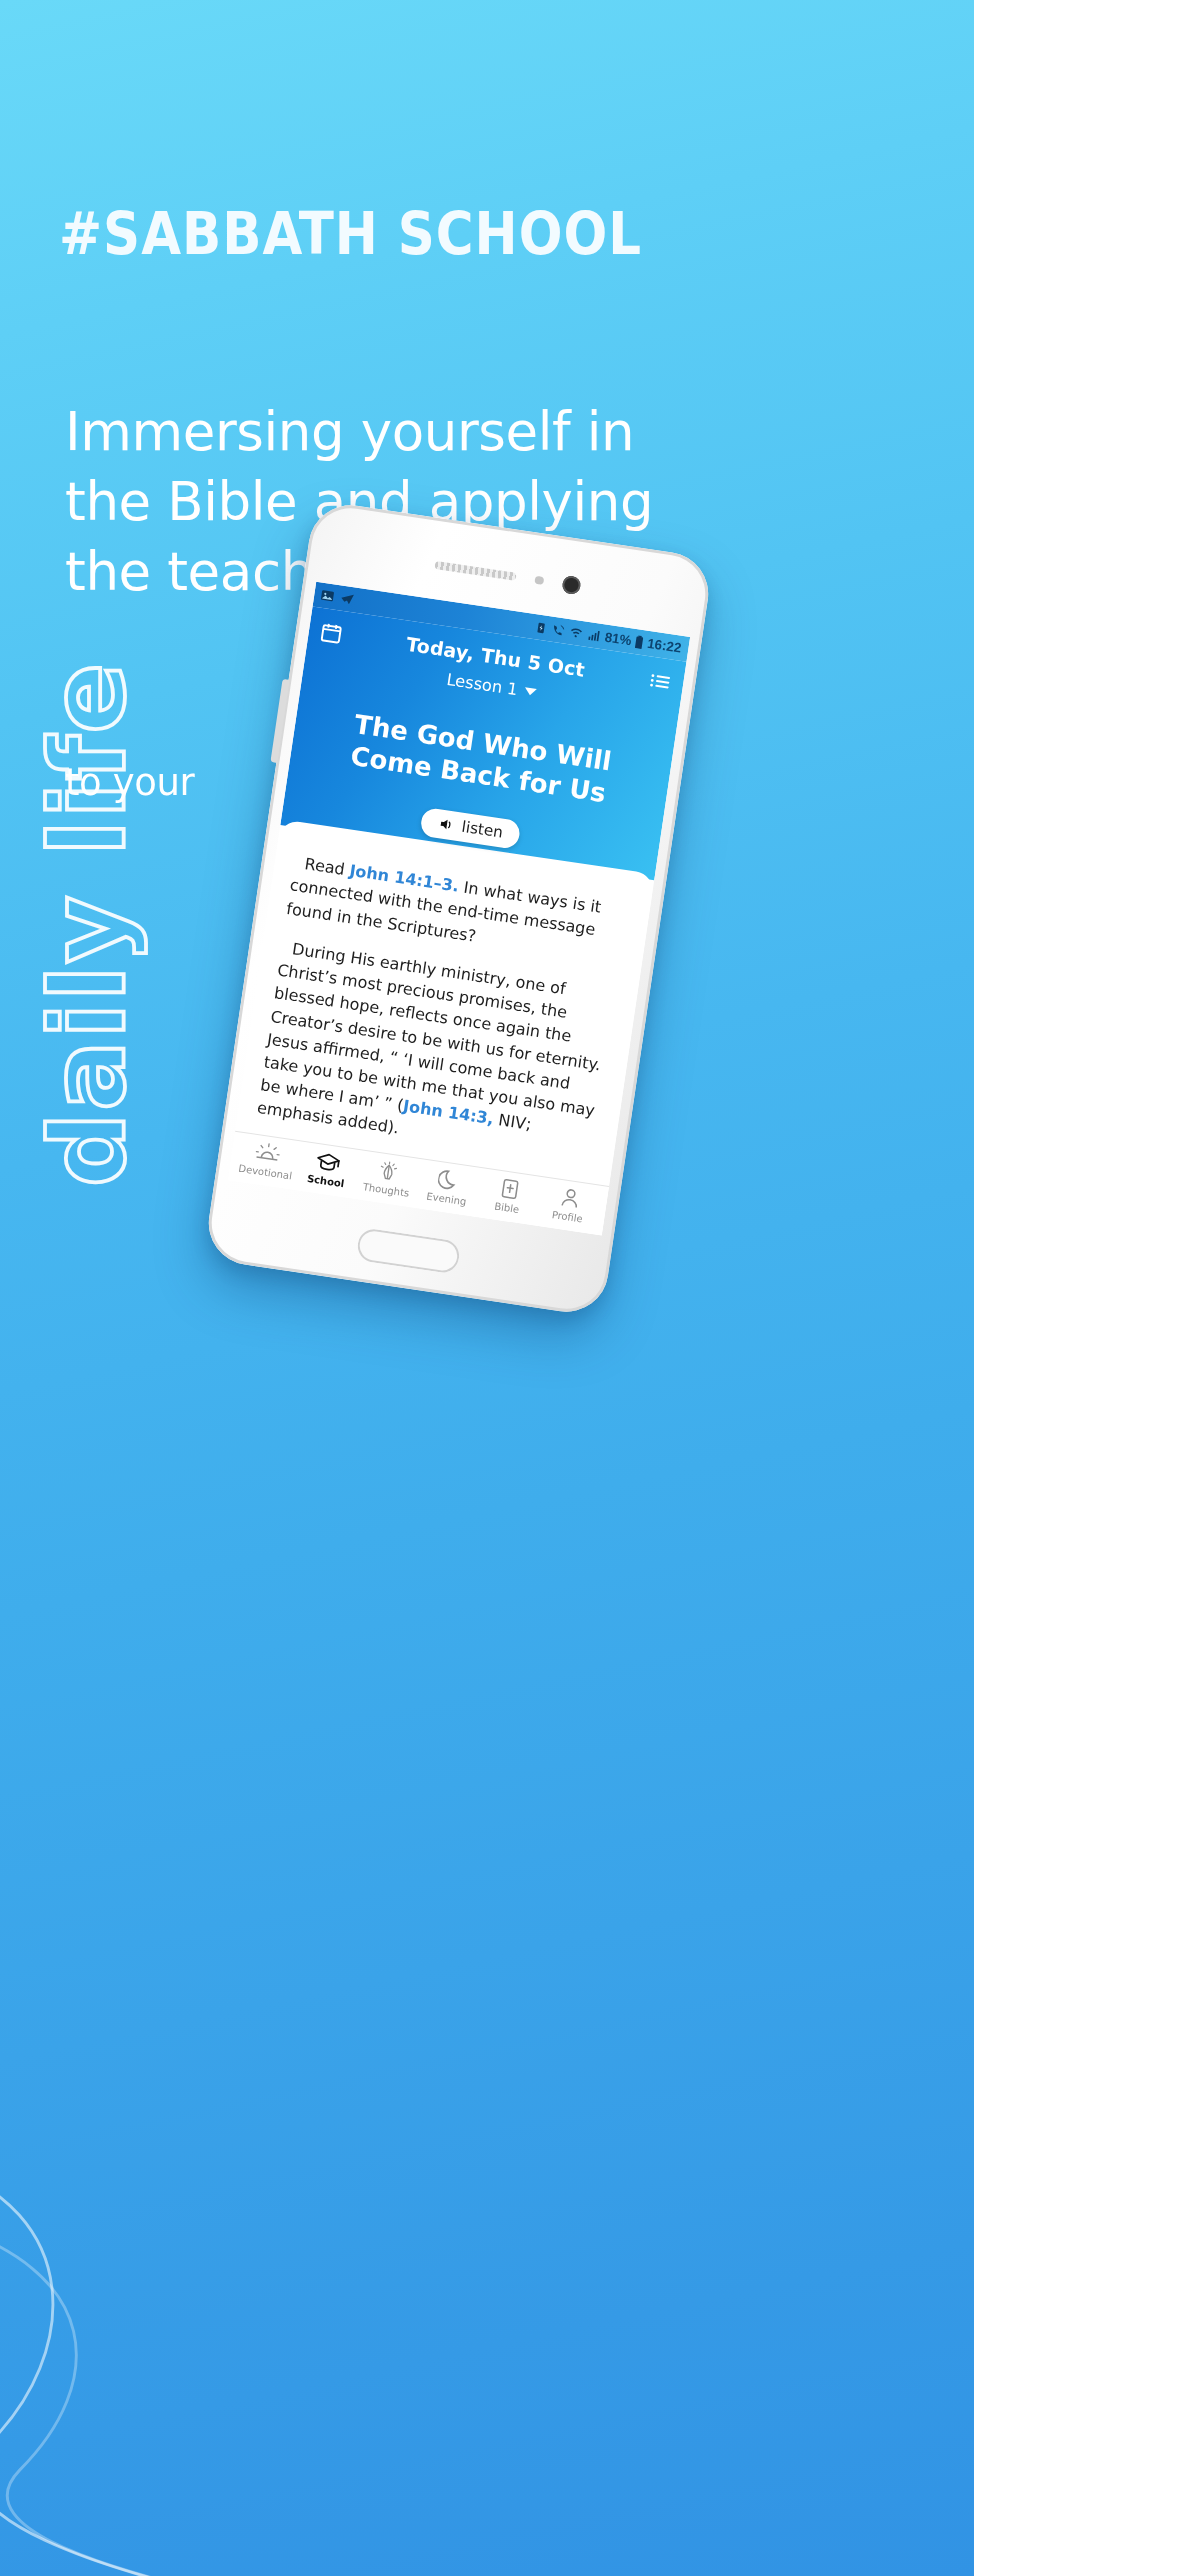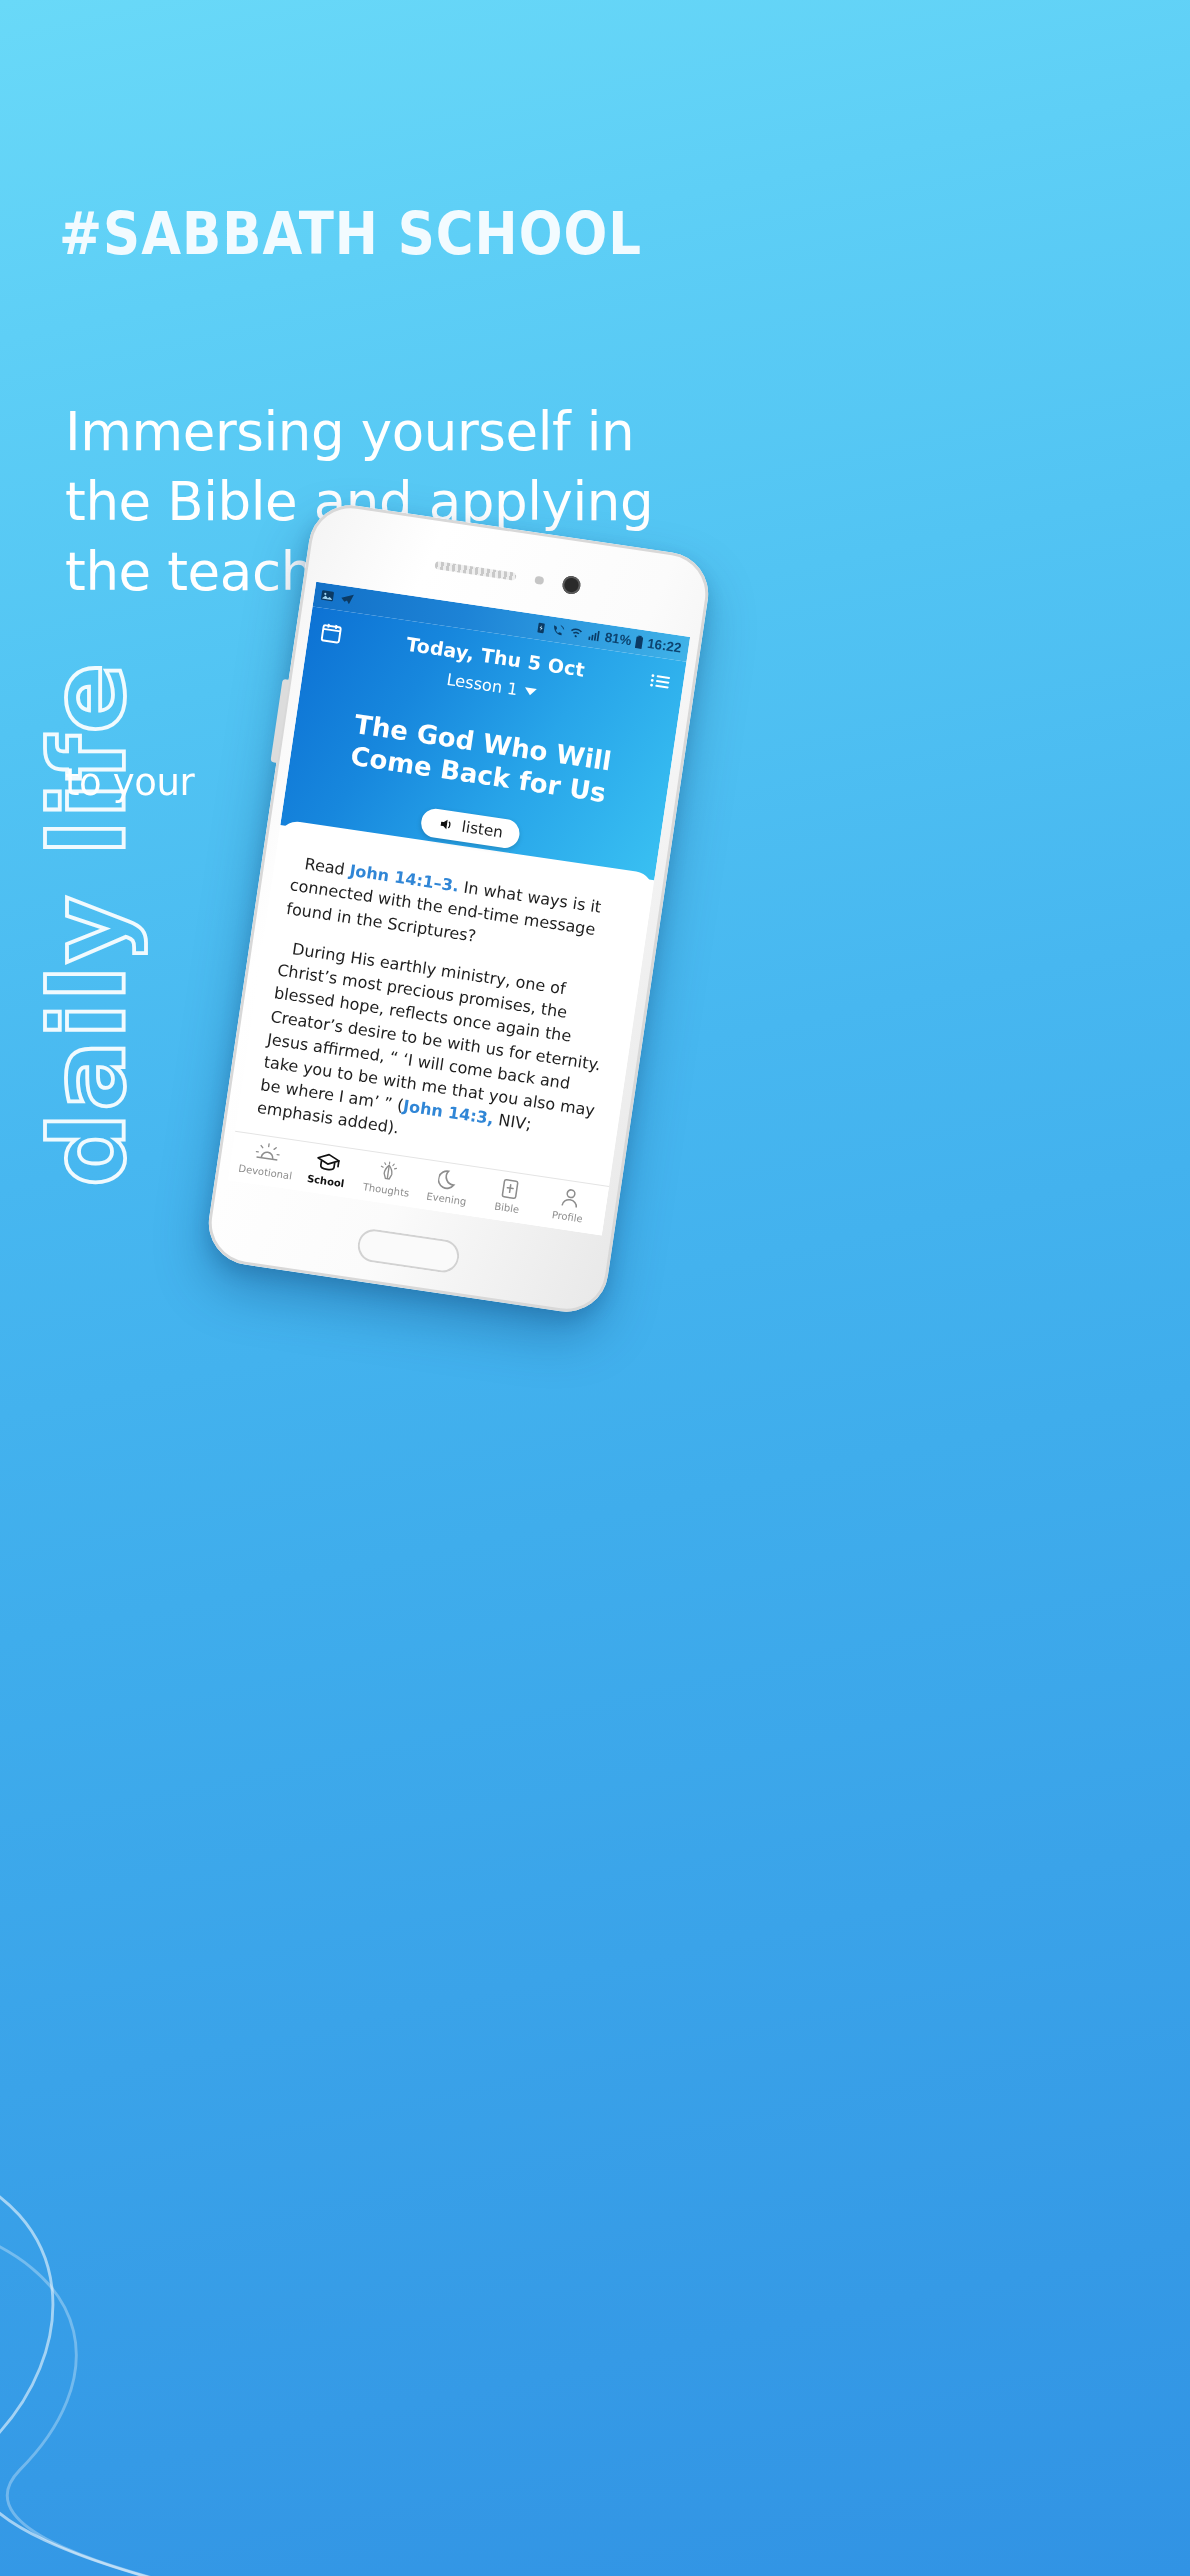--- a/index.html
+++ b/index.html
@@ -6,21 +6,21 @@
     margin: 0;
     padding: 0;
     background: #ffffff;
   }
   body {
     font-family: "Liberation Sans", sans-serif;
   }
 
   .canvas {
     position: relative;
-    width: 1190px;
+    width: 974px;
     height: 2576px;
     overflow: hidden;
     background: linear-gradient(160deg, #6ddcf9 0%, #5ccdf5 18%, #4fc0f2 38%, #41ade e 55%, #3aa4ea 75%, #3597e6 100%);
     text-decoration: underline;
   }
   .bg-grad {
     position: absolute;
     inset: 0;
     background: linear-gradient(168deg,
        #69d9f8 0%,

